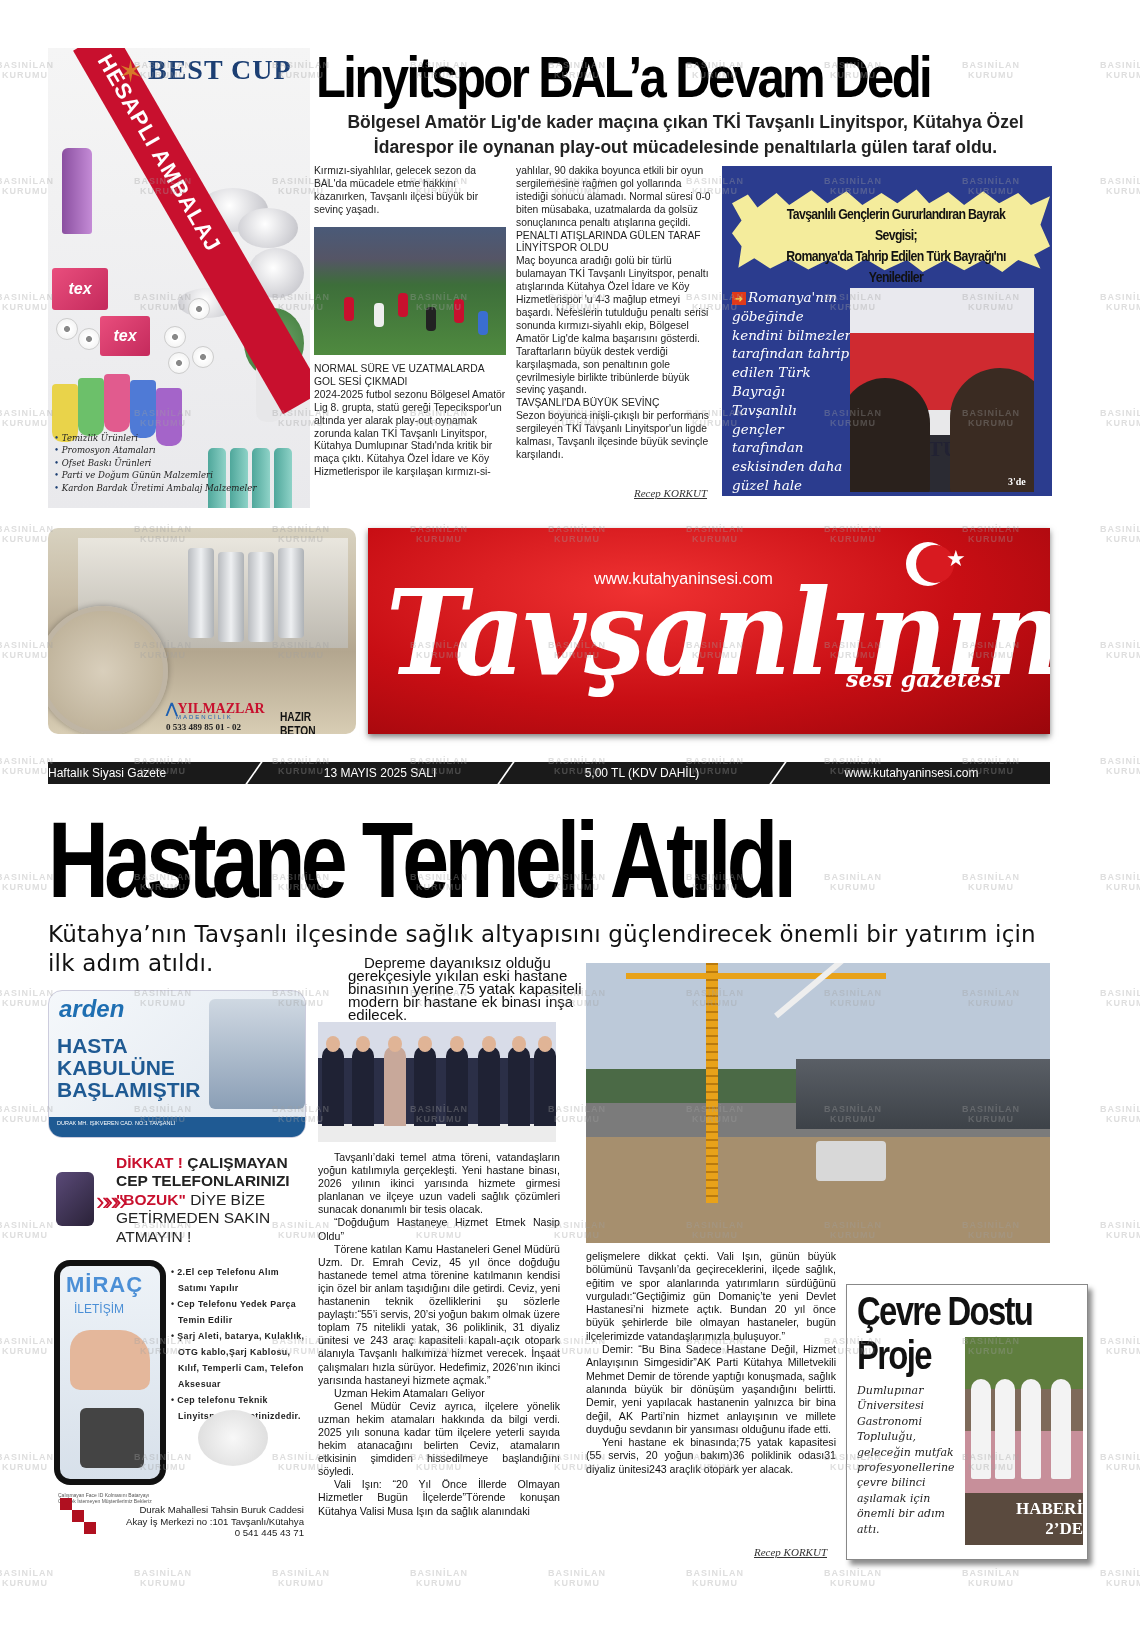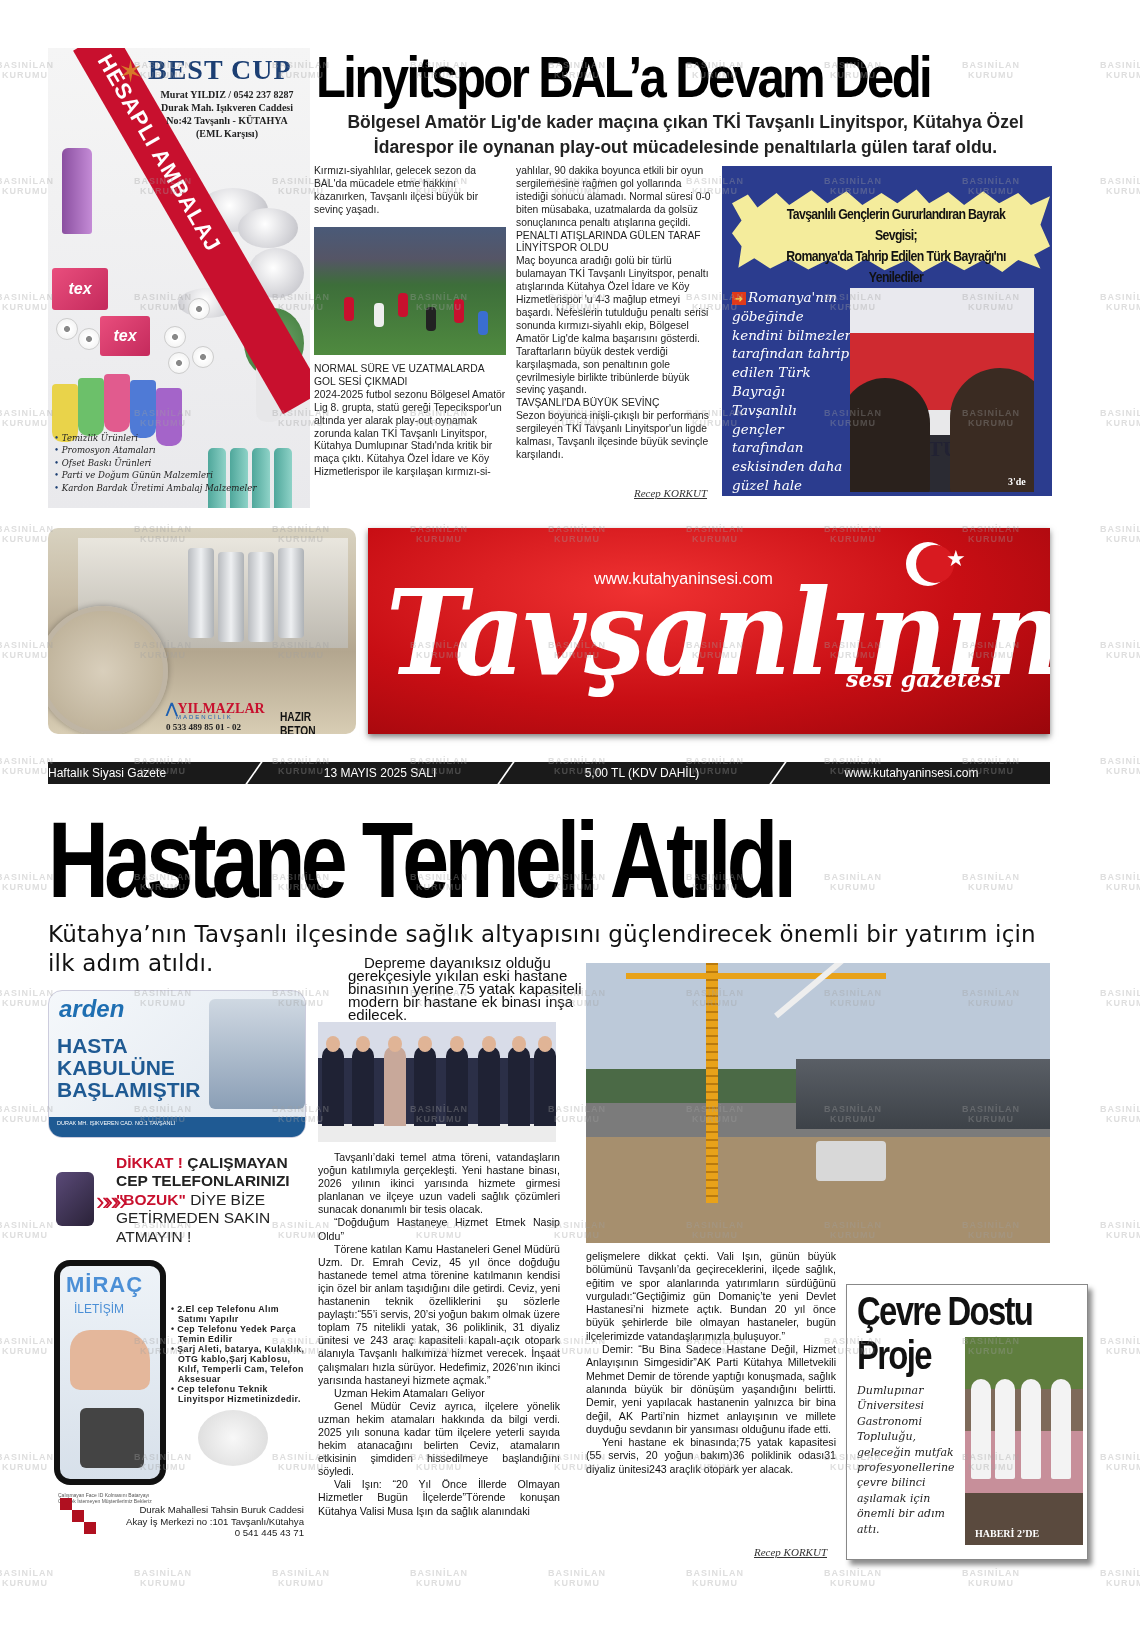--- a/index.html
+++ b/index.html
@@ -89,21 +89,21 @@
   #dikkat .red { color: #c8102e; }
 
   
   #mirac { left: 48px; top: 1260px; width: 262px; height: 300px; }
   #mirac .phone { position:absolute; left: 6px; top: 0; width: 112px; height: 225px; border-radius: 16px; background: #111; padding: 6px; }
   #mirac .screen { width: 100%; height: 100%; background: linear-gradient(180deg,#eef3f8,#d7e0ea); border-radius: 10px; position: relative; overflow: hidden; }
   #mirac .logo { position:absolute; left: 6px; top: 6px; font-weight: bold; font-size: 22px; color: #4b8fd6; letter-spacing: 1px; }
   #mirac .logo2 { position:absolute; left: 14px; top: 36px; font-weight: normal; font-size: 12px; color: #4b8fd6; }
   #mirac .thumb { position:absolute; left: 10px; top: 64px; width: 80px; height: 60px; background: #e4b79b; border-radius: 20px 30px 10px 10px; }
   #mirac .device { position:absolute; left: 20px; top: 142px; width: 64px; height: 60px; background: #444; border-radius: 6px; }
-  #mirac ul { position:absolute; left: 122px; top: 4px; list-style:none; font-size: 8.8px; line-height: 10px; color: #222; font-weight: bold; letter-spacing: 0.4px; margin-top: 40px; }
+  #mirac ul { position:absolute; left: 122px; top: 4px; list-style:none; font-size: 8.8px; line-height: 16px; color: #222; font-weight: bold; letter-spacing: 0.4px; }
   #mirac ul li { padding-left: 8px; text-indent: -7px; }
   #mirac ul li::before { content: "• "; }
   #mirac .small { position:absolute; left: 10px; top: 232px; font-size: 5px; color: #555; width: 100px; }
   #mirac .ring { position:absolute; left: 150px; top: 150px; width: 70px; height: 56px; border-radius: 50%; background: radial-gradient(circle,#f8f8f8,#d8d8d8); }
   #mirac .sq { position:absolute; width: 12px; height: 12px; background: #b01020; }
   #mirac .addr { position:absolute; right: 6px; top: 244px; text-align: right; font-size: 9.6px; line-height: 11.6px; color: #222; }
 
   
   #c3a { left: 318px; top: 956px; width: 242px; font-size: 15px; line-height: 13.1px; margin-left: 30px; }
   #photo2 { left: 318px; top: 1022px; width: 238px; height: 120px; background: linear-gradient(180deg,#d8dce8 0 30%,#2b2f47 30% 85%,#ececec 85%); overflow:hidden; }
@@ -119,21 +119,21 @@
   #photo3 .truck { position:absolute; left: 230px; top: 178px; width: 70px; height: 40px; background: #d8d8d8; border-radius: 4px; }
   #c4 { left: 586px; top: 1250px; width: 250px; font-size: 10.6px; line-height: 13.3px; text-align: justify; }
   #byline2 { left: 754px; top: 1546px; font-family: "Liberation Serif", serif; font-style: italic; font-size: 11px; text-decoration: underline; color: #333; }
 
   
   #cevre { left: 846px; top: 1284px; width: 242px; height: 276px; background: #fff; border: 1px solid #888; box-shadow: 4px 5px 5px rgba(0,0,0,.45); }
   #cevre .title { position:absolute; left: 10px; top: 4px; font-weight: bold; font-size: 40px; line-height: 44px; letter-spacing: -2px; transform: scaleX(0.82); transform-origin: left top; white-space: nowrap; }
   #cevre .text { position:absolute; left: 10px; top: 98px; width: 104px; font-family: "DejaVu Serif", serif; font-style: italic; font-size: 11px; line-height: 15.4px; color: #222; }
   #cevre .photo { position:absolute; left: 118px; top: 52px; width: 118px; height: 208px; background: linear-gradient(180deg,#5f7e3e 0 25%,#7e6a5a 25% 45%,#c78f9a 45% 75%,#5a4a3e 75%); overflow:hidden; }
   #cevre .chef { position:absolute; top: 42px; width: 20px; height: 100px; background:#f3f3f3; border-radius: 10px 10px 2px 2px; }
-  #cevre .haber { position:absolute; left: 10px; bottom: 6px; color: #fff; font-family:"Liberation Serif",serif; font-weight:bold; font-size: 10px; }
+  #cevre .haber { position:absolute; left: 10px; bottom: 6px; color: #fff; font-family:"Liberation Serif",serif; font-weight:bold; font-size: 17px; text-align: right; }
 
   
   .wm { position:absolute; font-size: 9px; font-weight: bold; color: rgba(160,160,160,.35); text-align:center; line-height: 10px; letter-spacing: 1px; pointer-events:none; }
 </style>
 </head>
 <body>
 
 <div id="bestcup" class="abs">
   <div class="products">
     <div class="plate" style="left:150px;top:40px;width:70px;height:44px;"></div>
@@ -157,26 +157,20 @@
     <div class="bag" style="left:108px;top:240px;background:#a464c9;"></div>
     <div class="bag" style="left:208px;top:216px;background:#e7e7e9;"></div>
     <div class="cleaner" style="left:160px;top:300px;"></div>
     <div class="cleaner" style="left:182px;top:300px;"></div>
     <div class="cleaner" style="left:204px;top:300px;"></div>
     <div class="cleaner" style="left:226px;top:300px;"></div>
   </div>
   <div class="ribbon">HESAPLI AMBALAJ</div>
   <span class="star">✶</span>
   <div class="brand">BEST CUP</div>
-  <div class="contact">
-    <div>Murat YILDIZ / 0542 237 8287</div>
-    <div>Durak Mah. Işıkveren Caddesi</div>
-    <div>No:42 Tavşanlı - KÜTAHYA</div>
-    <div>(EML Karşısı)</div>
-  </div>
   <ul>
     <li>Temizlik Ürünleri</li>
     <li>Promosyon Atamaları</li>
     <li>Ofset Baskı Ürünleri</li>
     <li>Parti ve Doğum Günün Malzemleri</li>
     <li>Kardon Bardak Üretimi Ambalaj Malzemeler</li>
   </ul>
 </div>
 
 <div id="h1" class="abs">Linyitspor BAL’a Devam Dedi</div>

